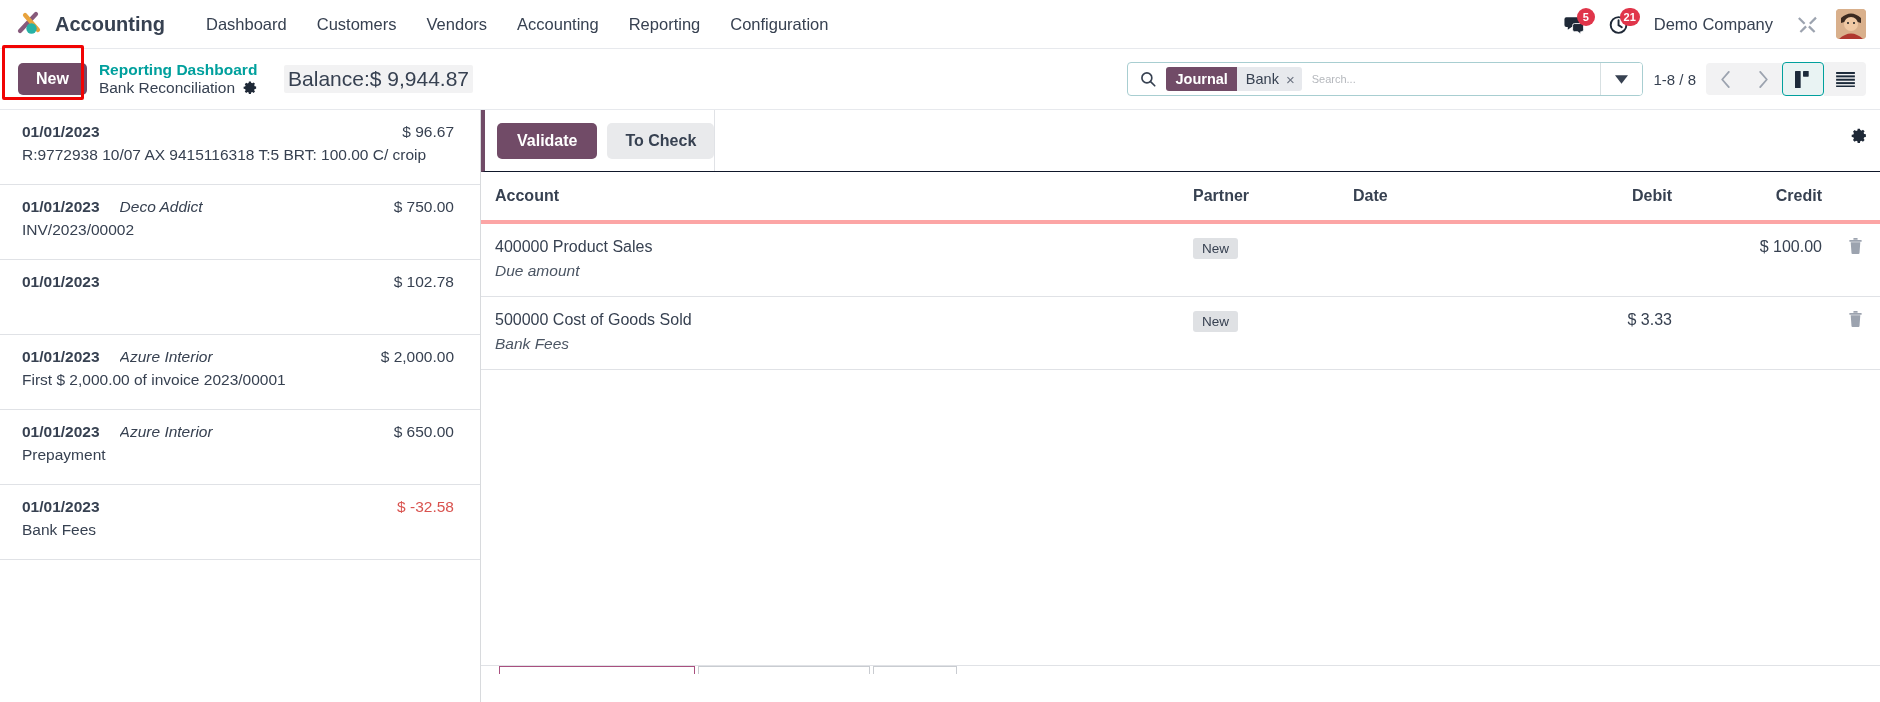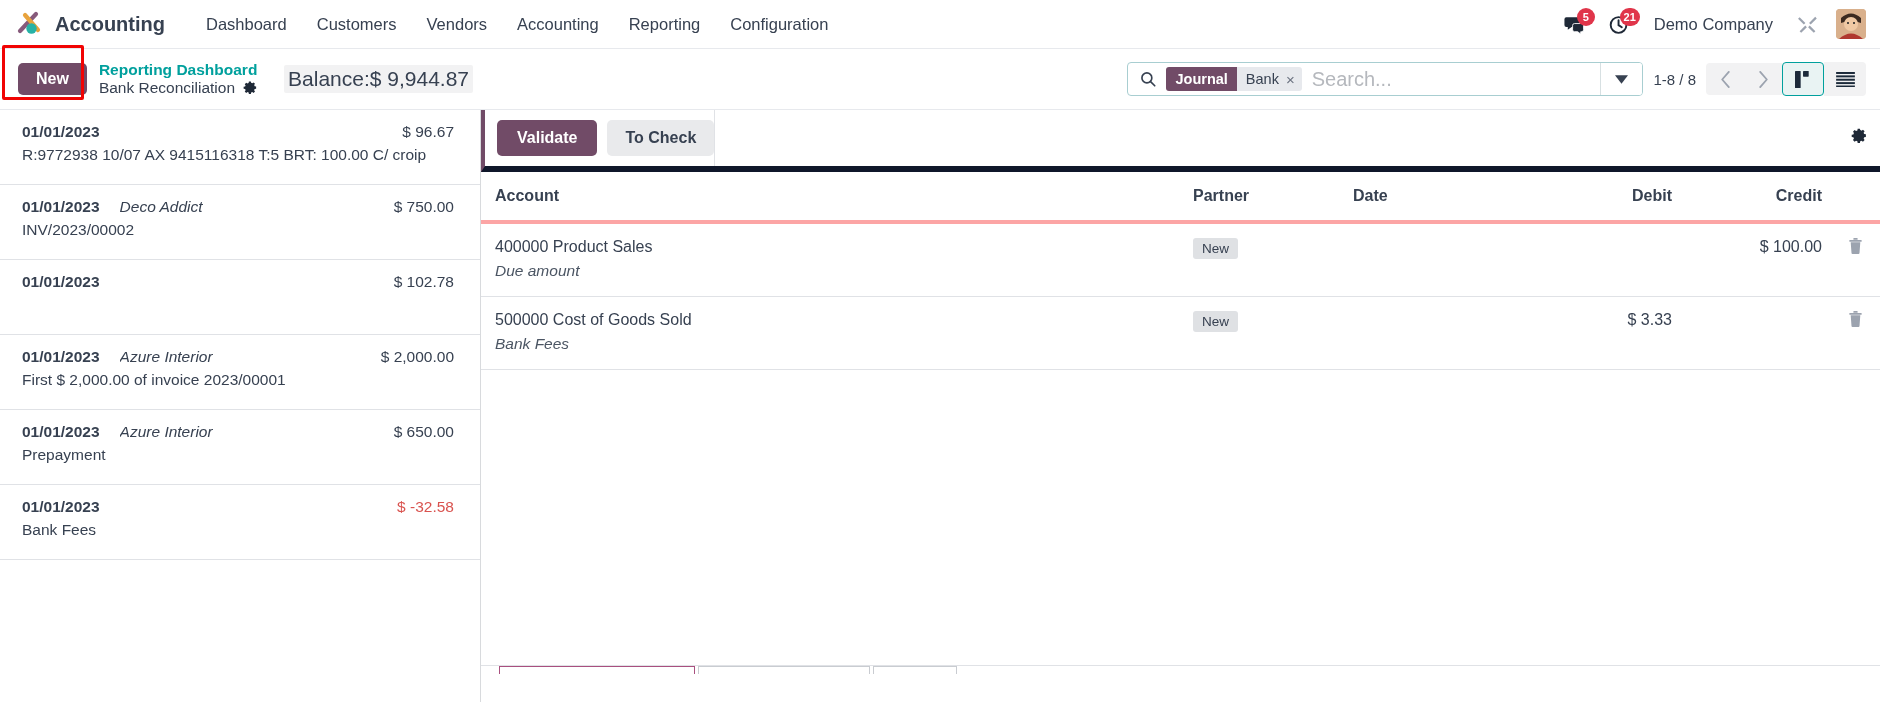--- a/index.html
+++ b/index.html
@@ -105,21 +105,21 @@
     background: #714b67; color: #fff; font-size: 14.5px; font-weight: 700;
     padding: 0 9px; height: 100%; display: flex; align-items: center;
   }
   .facet-value {
     background: #e7e9ed; color: #374151; font-size: 14.5px;
     padding: 0 7px 0 9px; height: 100%; display: flex; align-items: center; gap: 7px;
   }
   .facet-x { color: #6b7280; font-size: 15px; cursor: pointer; line-height: 1; }
   .search-input {
     flex: 1; border: none; outline: none; background: transparent;
-    font-size: 20px; color: #374151; padding: 0 10px;
+    font-size: 11px; color: #374151; padding: 0 10px;
     font-family: "Liberation Sans", sans-serif;
   }
   .search-input::placeholder { color: #b5b8bd; }
   .search-toggle {
     width: 42px; height: 100%; border-left: 1px solid #d7e0e2;
     display: flex; align-items: center; justify-content: center;
     cursor: pointer; background: #fff; border-radius: 0 3px 3px 0;
   }
 
   .cp-right { display: flex; align-items: center; gap: 0; flex: none; }
@@ -161,21 +161,21 @@
   .st-amount.neg { color: #d9534f; }
   .st-label {
     font-size: 15.5px; color: #374151;
     white-space: nowrap; overflow: hidden; text-overflow: clip;
   }
 
   
   .recon { flex: 1; display: flex; flex-direction: column; min-width: 0; position: relative; }
   .recon-actions {
     height: 62px; display: flex; align-items: center;
-    padding: 0 0 0 12px; border-bottom: 6px solid #0f172a;
+    padding: 0 0 0 12px; border-bottom: 1px solid #0f172a;
     border-left: 4px solid #714b67;
   }
   .btn-validate {
     background: #714b67; color: #fff; border: none; font-size: 16px; font-weight: 600;
     padding: 9px 20px; border-radius: 5px; cursor: pointer; margin-right: 10px;
     font-family: "Liberation Sans", sans-serif;
   }
   .btn-tocheck {
     background: #e9eaec; color: #374151; border: none; font-size: 16px; font-weight: 600;
     padding: 9px 18px; border-radius: 5px; cursor: pointer;

